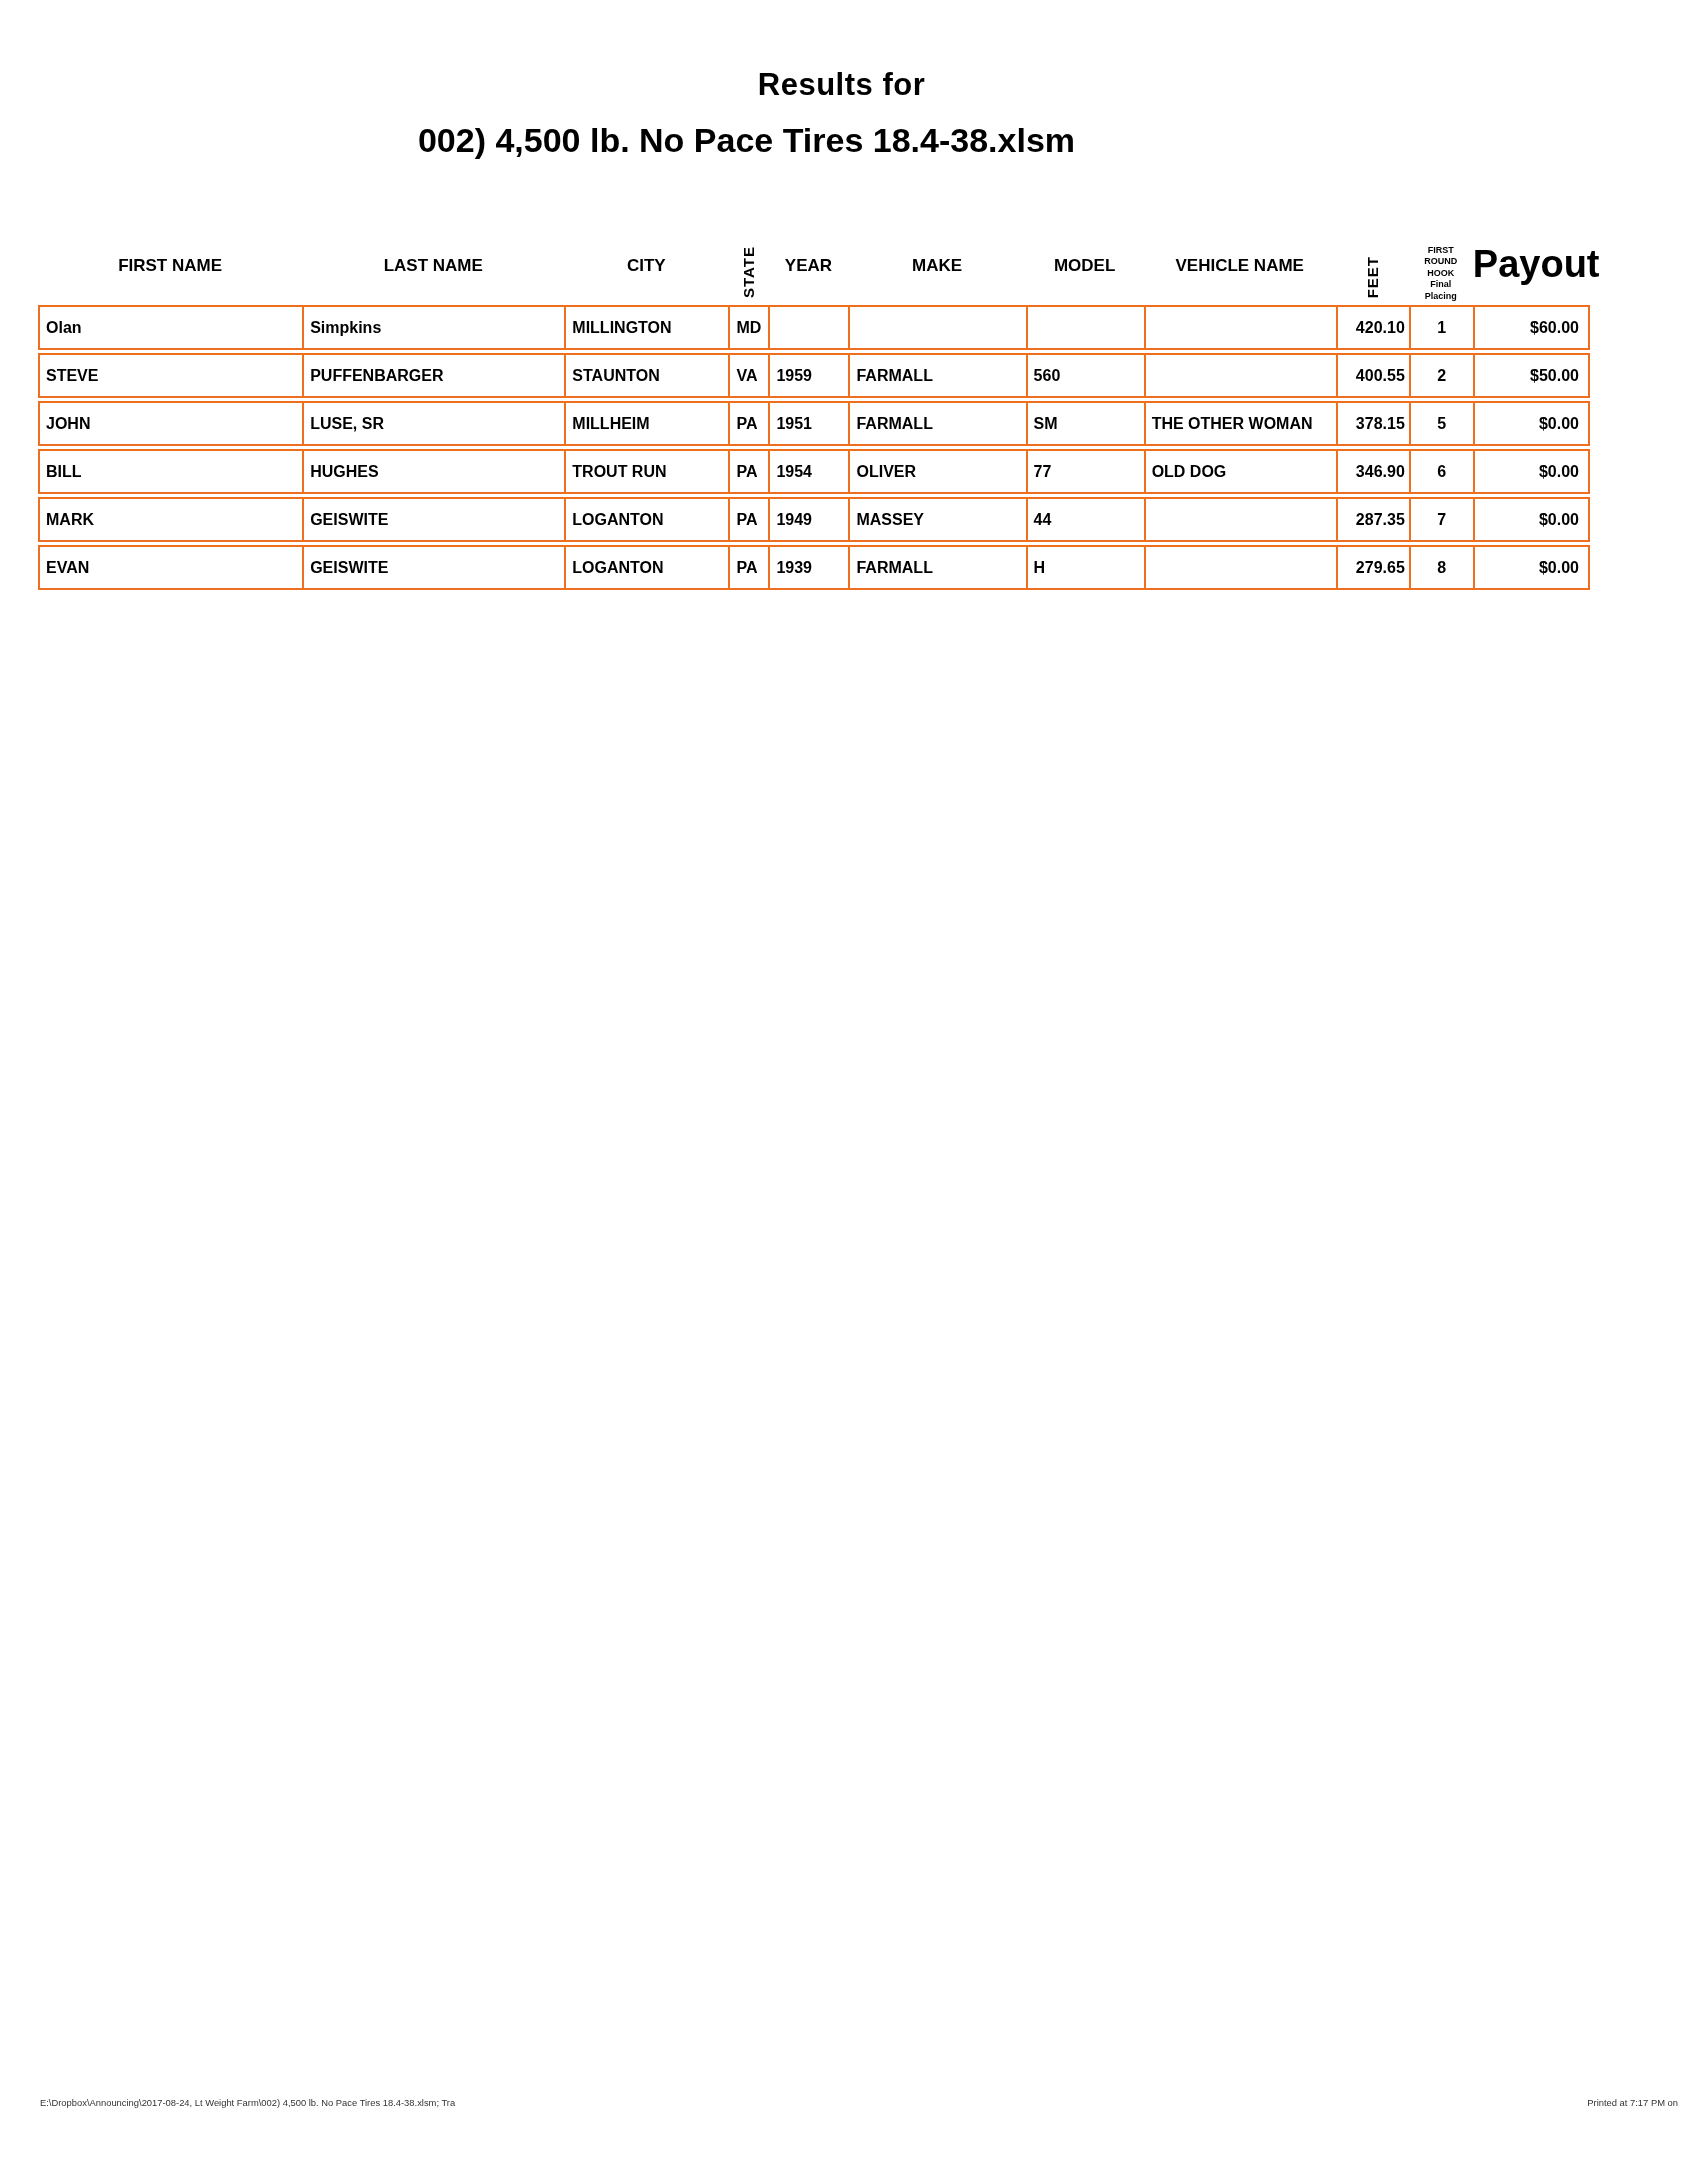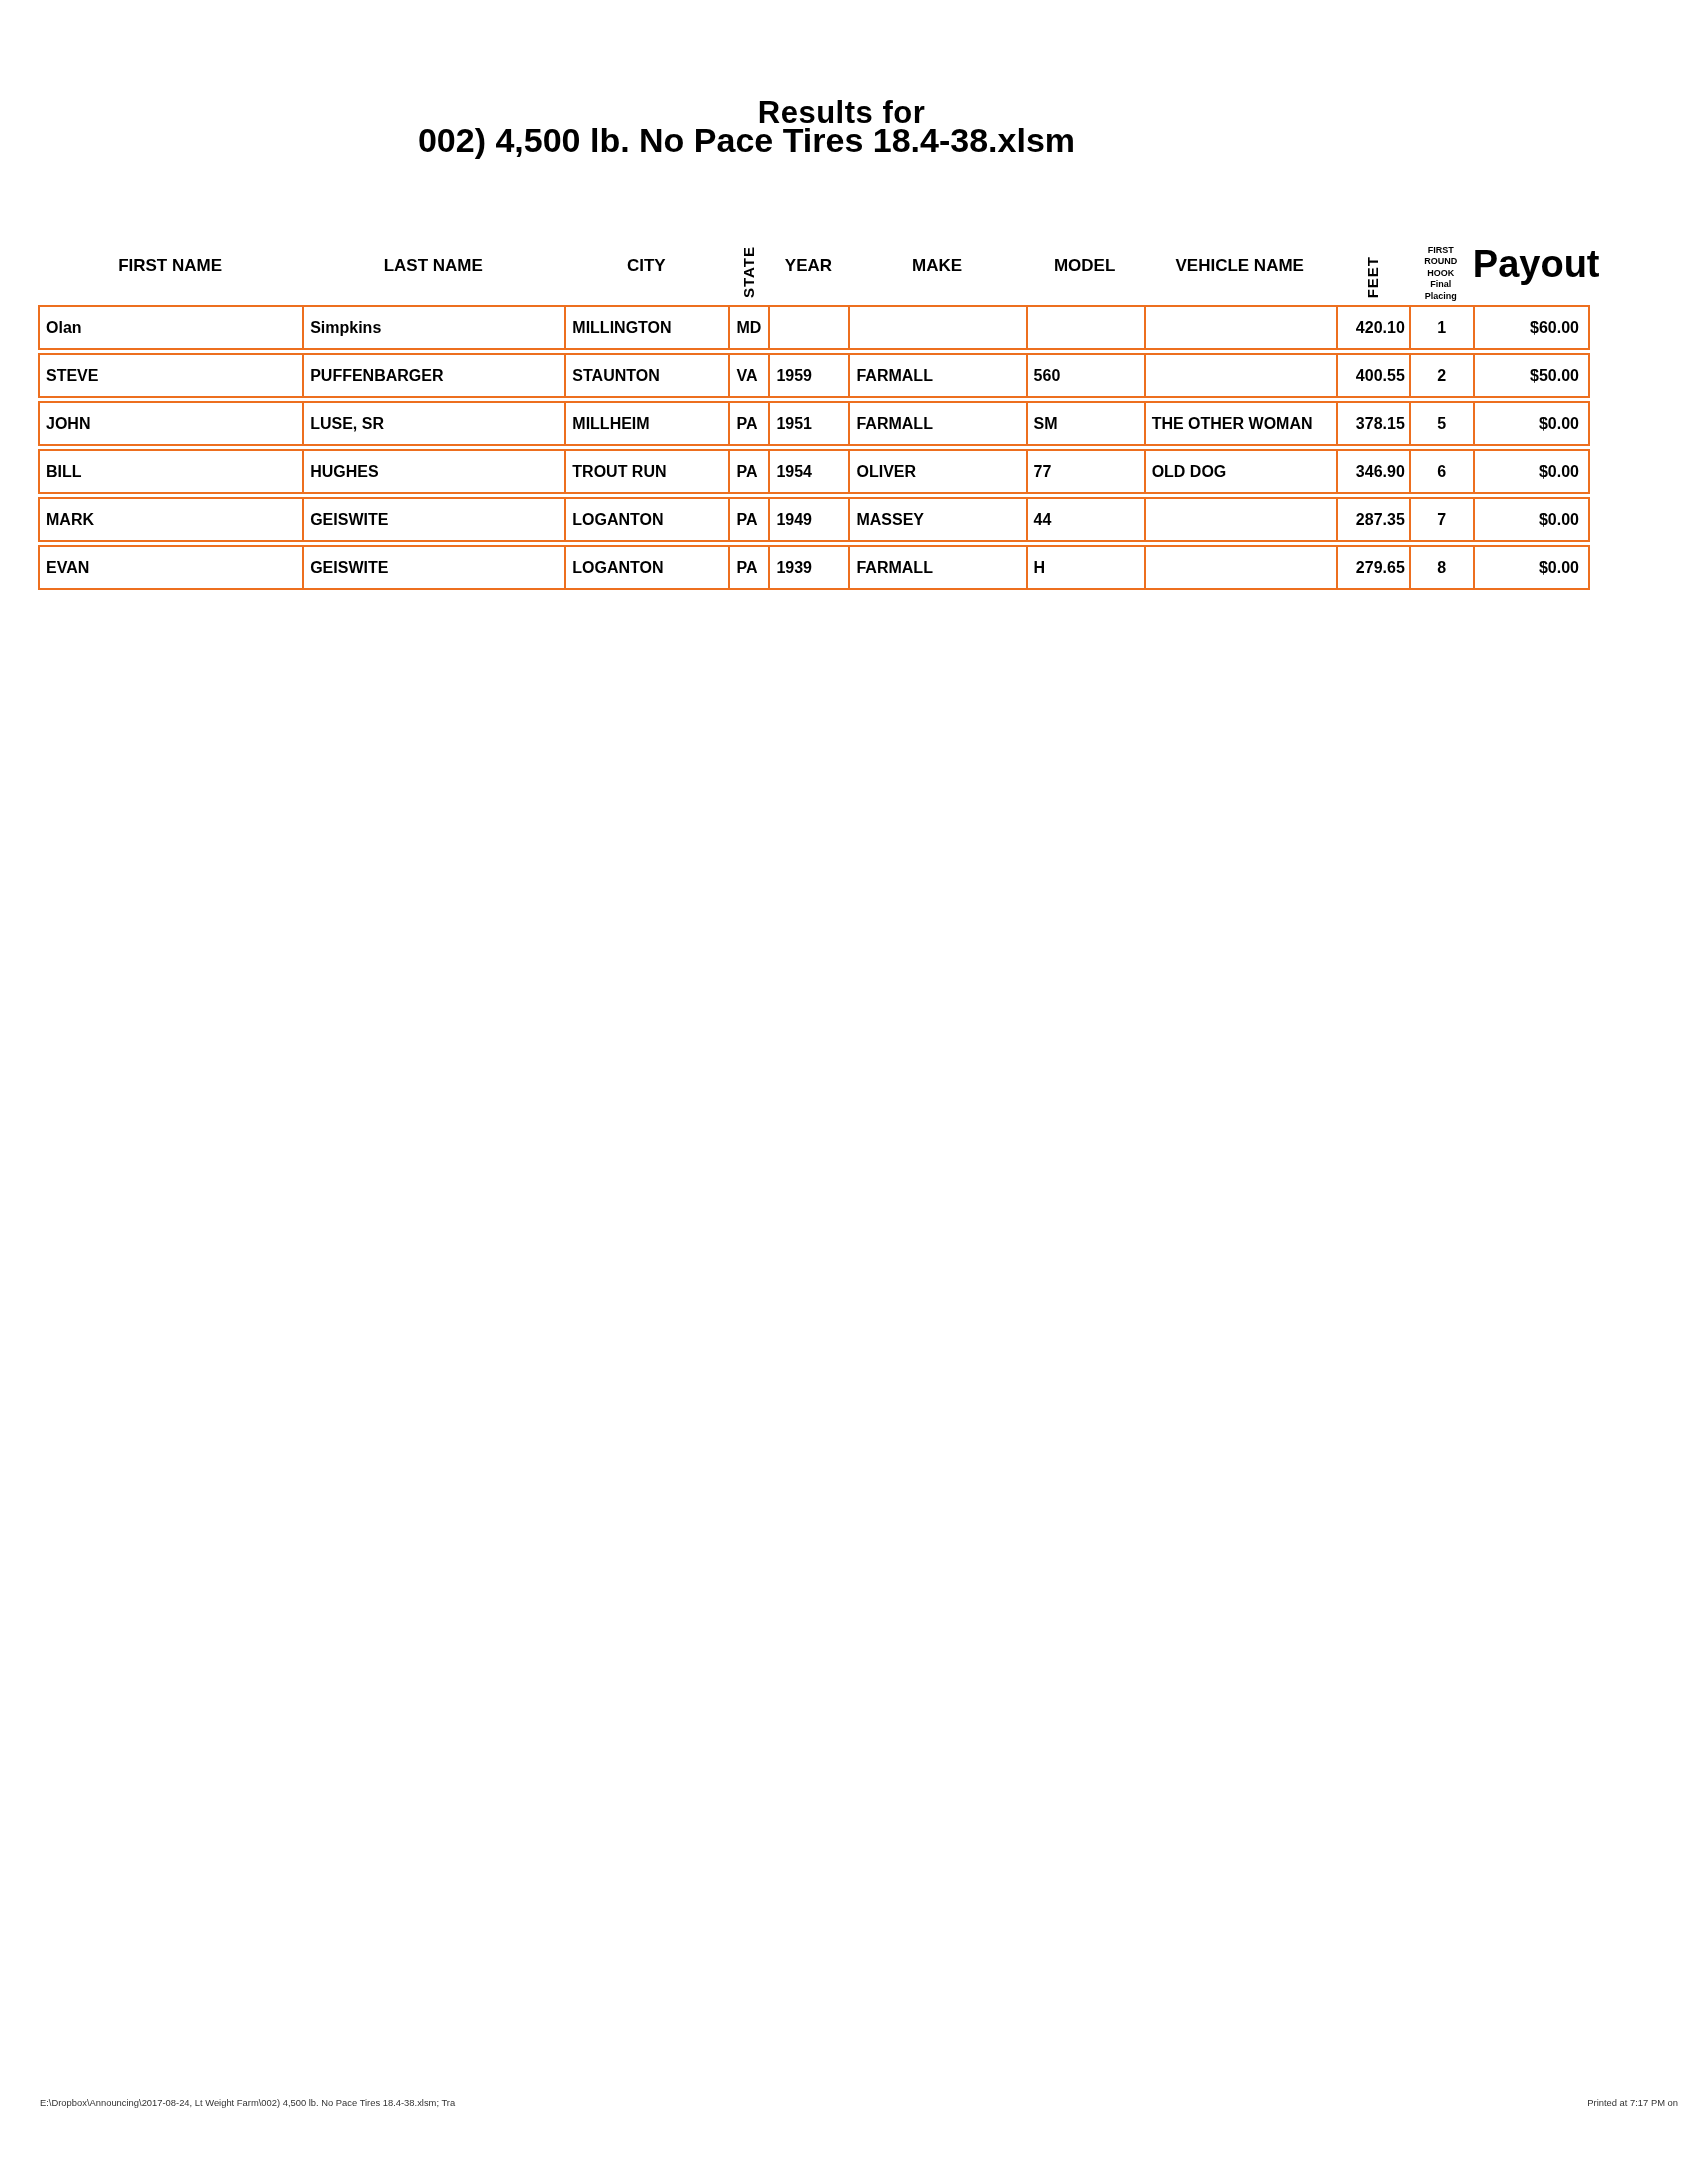--- a/index.html
+++ b/index.html
@@ -13,21 +13,20 @@
     overflow: hidden;
   }
   .title1 {
     position: absolute;
     top: 67px; left: 0;
     width: 1683px;
     text-align: center;
     font-size: 31px;
     font-weight: bold;
     letter-spacing: 0.5px;
-    margin-top: 28px;
   }
   .title2 {
     position: absolute;
     top: 121px; left: 0;
     width: 1493px;
     text-align: center;
     font-size: 34px;
     font-weight: bold;
   }
   table.results {

